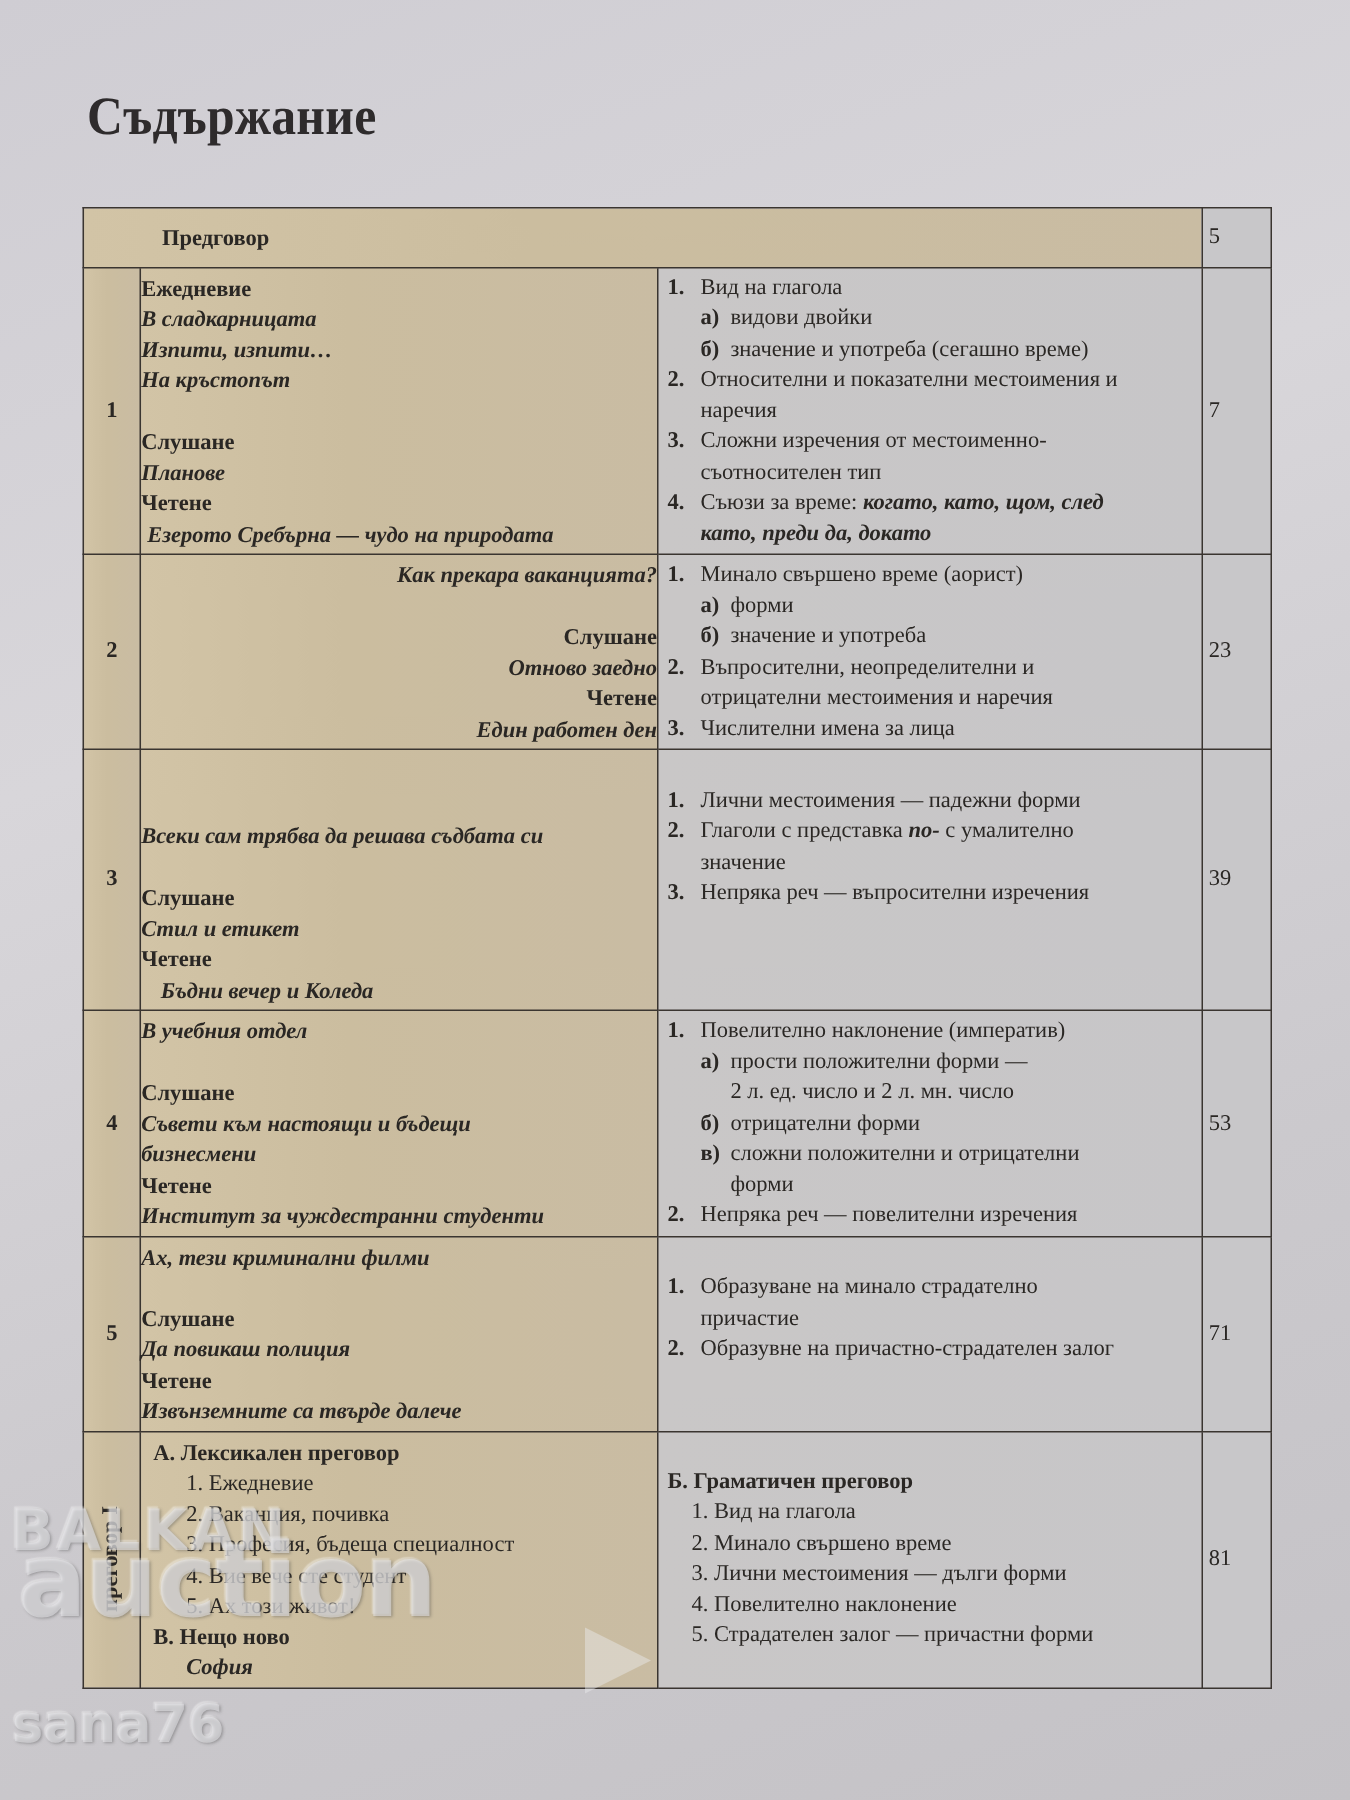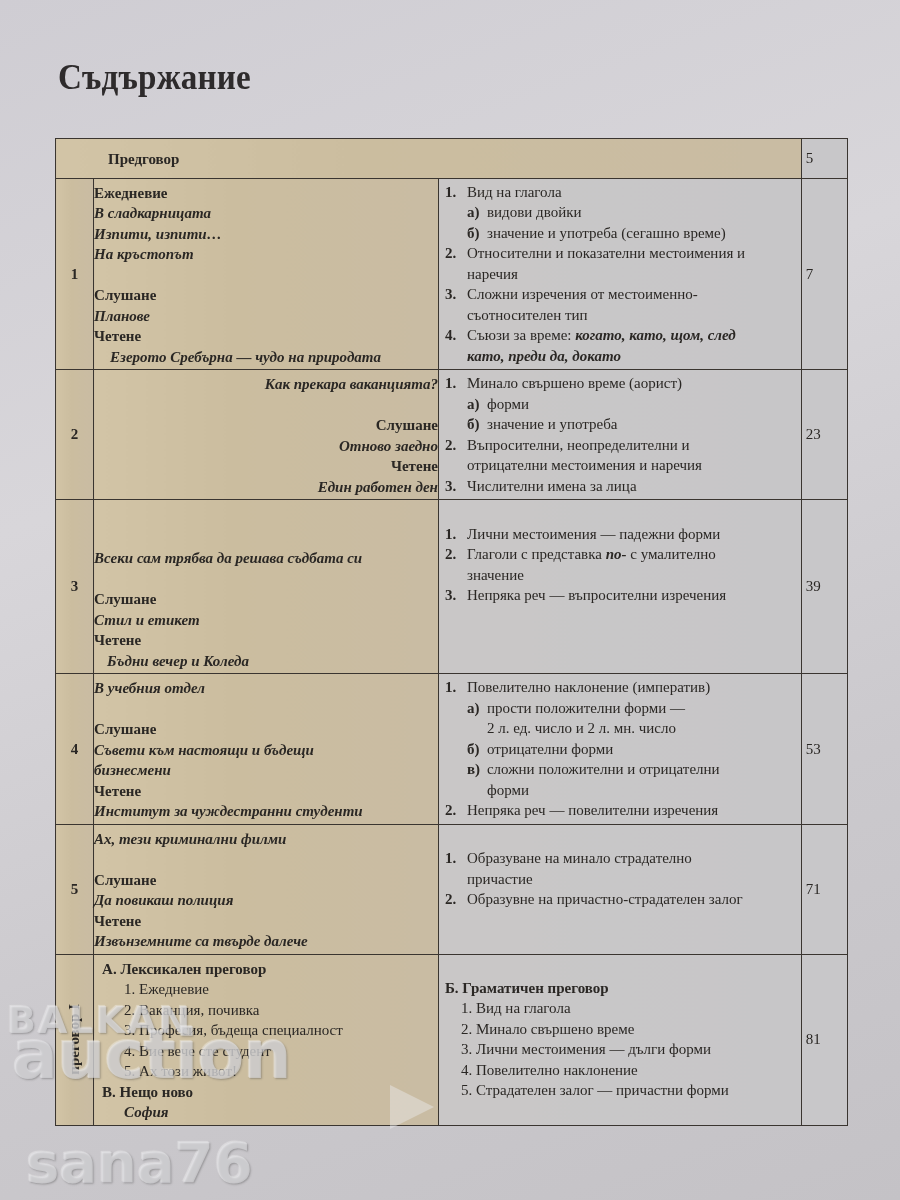--- a/index.html
+++ b/index.html
@@ -54,21 +54,21 @@
   .rev-right .h { font-weight:bold; margin-top:20px; }
   .rev-right .it { padding-left:16px; }
   .wm {
     position:absolute; color:rgba(235,235,238,0.55);
     font-family:"DejaVu Sans", sans-serif; font-weight:bold;
     text-shadow: 1px 1px 2px rgba(60,60,60,0.35), -1px -1px 1px rgba(255,255,255,0.4);
     pointer-events:none;
   }
   .wm1 { left:7px; top:998px; font-size:38px; letter-spacing:2px; }
   .wm2 { left:12px; top:1015px; font-size:68px; letter-spacing:-1px; }
-  .wm3 { left:26px; top:1130px; font-size:56px; }
+  .wm3 { left:8px; top:1130px; font-size:35px; }
   .wm-arrow { position:absolute; left:390px; top:1085px; width:0; height:0;
     border-top:22px solid transparent; border-bottom:22px solid transparent;
     border-left:44px solid rgba(235,235,238,0.45); }
 </style>
 </head>
 <body>
 
 <div class="page-title">Съдържание</div>
 
 <table class="toc">
@@ -89,21 +89,21 @@
         <td class="tan numcell">1</td>
         <td class="tan left" style="padding-left: 0px;">
           <div class="b" style="padding-left: 0px; margin-left: 0px;">Ежедневие</div>
           <div class="i" style="padding-left: 0px; margin-left: 0px;">В сладкарницата</div>
           <div class="i" style="padding-left: 0px; margin-left: 0px;">Изпити, изпити…</div>
           <div class="i" style="padding-left: 0px; margin-left: 0px;">На кръстопът</div>
           <div class="spacer" style="padding-left: 0px; margin-left: 0px;"></div>
           <div class="b" style="padding-left: 0px; margin-left: 0px;">Слушане</div>
           <div class="i" style="padding-left: 0px; margin-left: 0px;">Планове</div>
           <div class="b" style="padding-left: 0px; margin-left: 0px;">Четене</div>
-          <div class="i" style="padding-left: 0px; margin-left: 16px;">Езерото Сребърна — чудо на природата</div>
+          <div class="i" style="padding-left: 0px; margin-left: 4px;">Езерото Сребърна — чудо на природата</div>
         </td>
         <td class="grey right">
           <div class="ri">
             <span class="n">1.</span>
             <span class="t"><span>Вид на глагола</span></span>
           </div>
           <div class="sub">
             <span class="n">а)</span>
             <span>видови двойки</span>
           </div>

